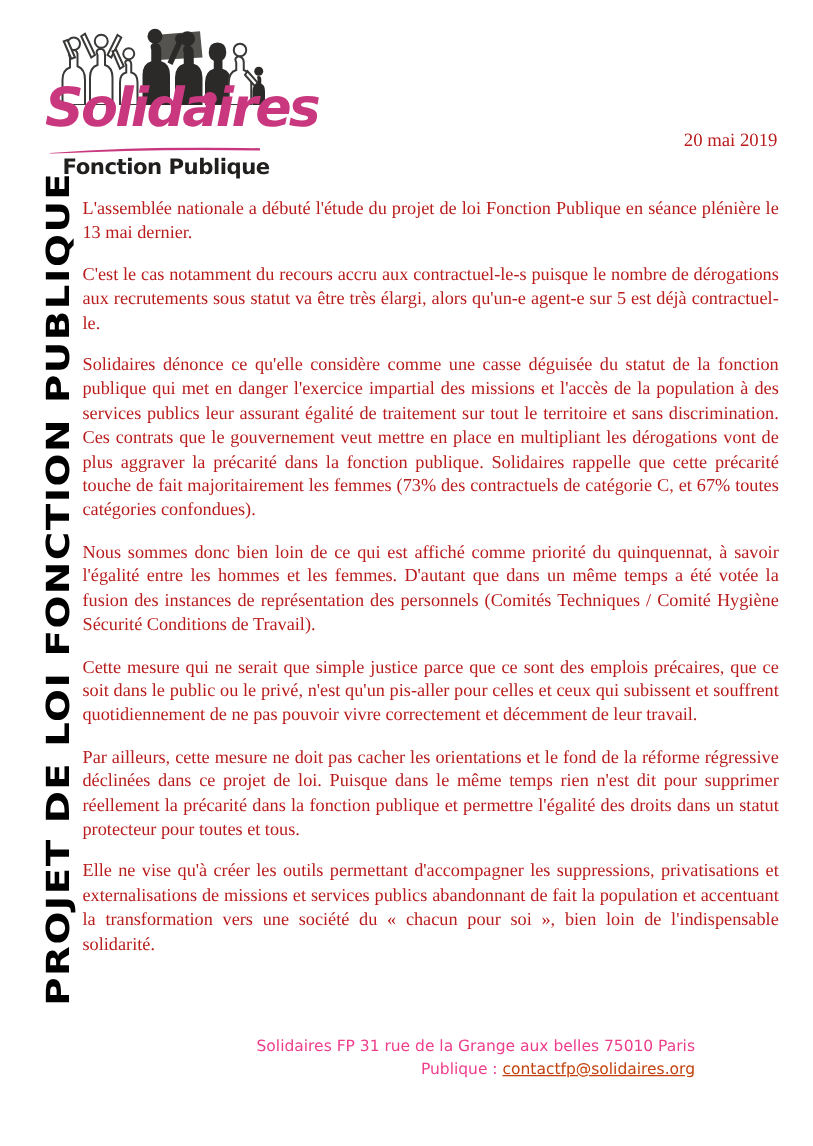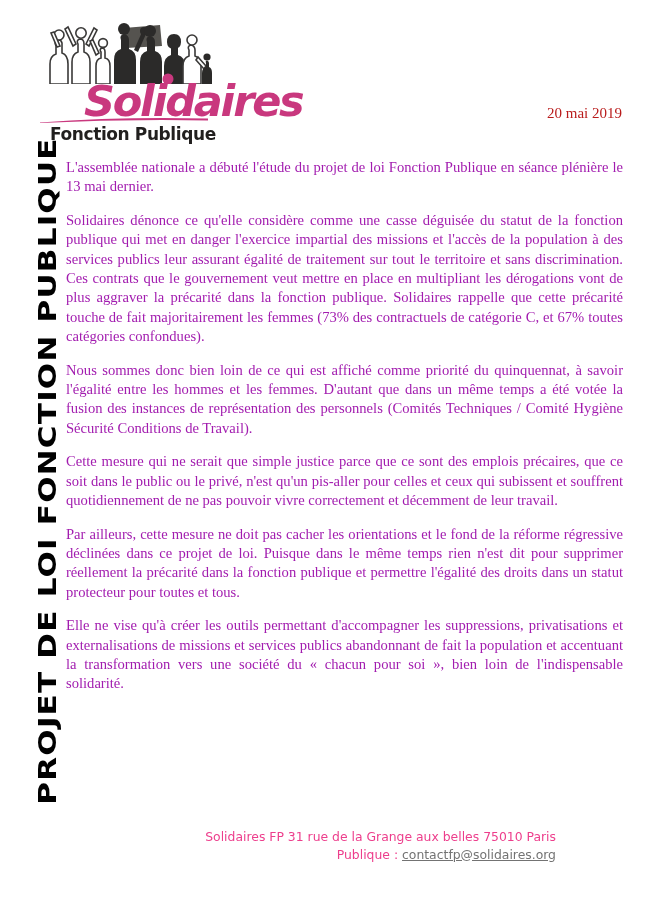--- a/index.html
+++ b/index.html
@@ -27,31 +27,30 @@
     left: 36px; top: 22px;
     width: 176px; height: 120px;
   }
   #logo-figures {
     position: absolute;
     left: 0; top: 0;
     width: 176px; height: 62px;
   }
   #logo-wordmark {
     position: absolute;
-    left: 0; top: 59px;
+    left: 0; top: 45px;
     width: 176px; height: 40px;
     font-family: "DejaVu Sans", sans-serif;
     font-weight: bold;
     font-style: italic;
     font-size: 43px;
     line-height: 40px;
     letter-spacing: -2.2px;
     color: #C9387E;
     white-space: nowrap;
-    margin-left: 48px;
   }
   #logo-swoosh {
     position: absolute;
     left: 4px; top: 96px;
     width: 168px; height: 5px;
   }
   #logo-subtitle {
     position: absolute;
     left: 14px; top: 102px;
     width: 176px;
@@ -99,40 +98,40 @@
     position: absolute;
     left: 66px; top: 158px;
     width: 557px;
   }
   #content p {
     margin: 0 0 14px 0;
     font-family: "Liberation Serif", "DejaVu Serif", serif;
     font-size: 14.6px;
     line-height: 19.4px;
     text-align: justify;
-    color: #a21caf;
+    color: #b91c1c;
   }
   #content p.tight { margin-bottom: 0; }
 
   
   #footer {
     position: absolute;
     left: 0; top: 828px;
     width: 584px;
     padding-right: 28px;
     text-align: right;
     font-family: "DejaVu Sans", sans-serif;
     font-size: 12.4px;
     line-height: 17.5px;
     color: #ED3E8C;
   }
   #footer div { white-space: nowrap; }
   #footer-email {
     text-decoration: underline;
-    color: #737373;
+    color: #c2410c;
   }
 </style>
 </head>
 <body>
 
 <div id="header">
 
   <div id="logo">
 
     <svg id="logo-figures" viewBox="0 0 176 62">
@@ -196,20 +195,21 @@
     <div id="logo-subtitle">Fonction Publique</div>
   </div>
 
   <div id="date">20 mai 2019</div>
 </div>
 
 <div id="side-title">PROJET DE LOI FONCTION PUBLIQUE</div>
 
 <div id="content">
   <p>L'assemblée nationale a débuté l'étude du projet de loi Fonction Publique en séance plénière le 13 mai dernier.</p>
+  <p>C'est le cas notamment du recours accru aux contractuel-le-s puisque le nombre de dérogations aux recrutements sous statut va être très élargi, alors qu'un-e agent-e sur 5 est déjà contractuel-le.</p>
   <p>Solidaires dénonce ce qu'elle considère comme une casse déguisée du statut de la fonction publique qui met en danger l'exercice impartial des missions et l'accès de la population à des services publics leur assurant égalité de traitement sur tout le territoire et sans discrimination. Ces contrats que le gouvernement veut mettre en place en multipliant les dérogations vont de plus aggraver la précarité dans la fonction publique. Solidaires rappelle que cette précarité touche de fait majoritairement les femmes (73% des contractuels de catégorie C, et 67% toutes catégories confondues).</p>
   <p>Nous sommes donc bien loin de ce qui est affiché comme priorité du quinquennat, à savoir l'égalité entre les hommes et les femmes. D'autant que dans un même temps a été votée la fusion des instances de représentation des personnels (Comités Techniques / Comité Hygiène Sécurité Conditions de Travail).</p>
   <p>Cette mesure qui ne serait que simple justice parce que ce sont des emplois précaires, que ce soit dans le public ou le privé, n'est qu'un pis-aller pour celles et ceux qui subissent et souffrent quotidiennement de ne pas pouvoir vivre correctement et décemment de leur travail.</p>
   <p>Par ailleurs, cette mesure ne doit pas cacher les orientations et le fond de la réforme régressive déclinées dans ce projet de loi. Puisque dans le même temps rien n'est dit pour supprimer réellement la précarité dans la fonction publique et permettre l'égalité des droits dans un statut protecteur pour toutes et tous.</p>
   <p>Elle ne vise qu'à créer les outils permettant d'accompagner les suppressions, privatisations et externalisations de missions et services publics abandonnant de fait la population et accentuant la transformation vers une société du « chacun pour soi », bien loin de l'indispensable solidarité.</p>
 </div>
 
 <div id="footer">
   <div>Solidaires FP 31 rue de la Grange aux belles 75010 Paris</div>
   <div><span>Publique : </span><a id="footer-email" href="#">contactfp@solidaires.org</a></div>

